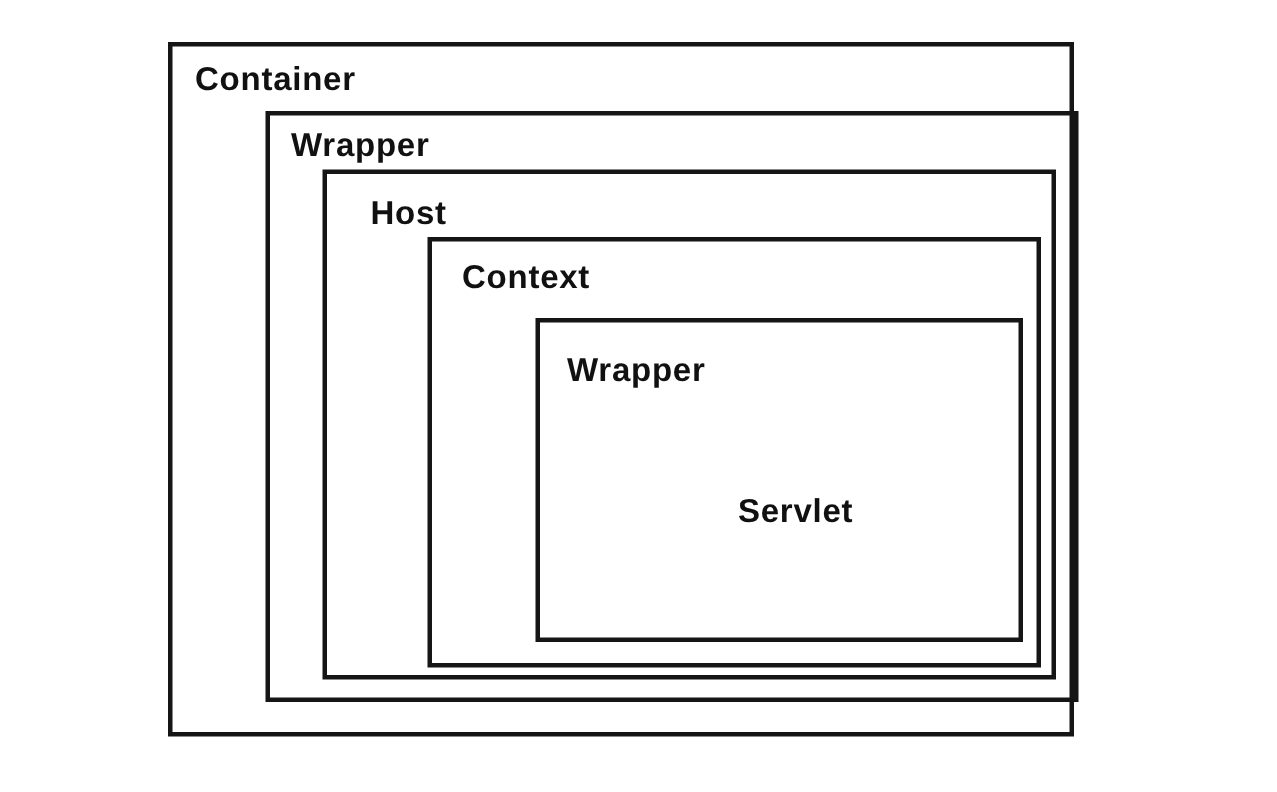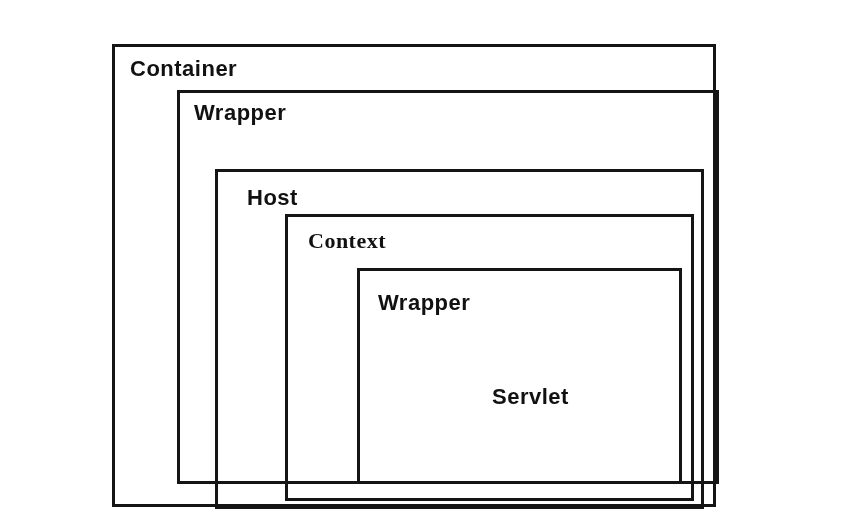--- a/index.html
+++ b/index.html
@@ -22,30 +22,30 @@
     box-sizing: border-box;
   }
   .box-label {
     position: absolute;
     color: #111111;
     font-size: 22px;
     font-weight: 700;
     letter-spacing: 0.5px;
     white-space: nowrap;
   }
-  #container-box { left: 112px; top: 44px;  width: 604px; height: 463px; }
+  #container-box { left: 112px; top: 28px;  width: 604px; height: 463px; }
   #engine-box    { left: 62px;  top: 43px;  width: 542px; height: 394px; }
-  #host-box      { left: 35px;  top: 36px;  width: 489px; height: 340px; margin-top: 40px; }
+  #host-box      { left: 35px;  top: 36px;  width: 489px; height: 340px; }
   #context-box   { left: 67px;  top: 42px;  width: 409px; height: 287px; }
   #wrapper-box   { left: 69px;  top: 51px;  width: 325px; height: 216px; }
 
   #container-label { left: 15px;  top: 9px;  }
   #engine-label    { left: 14px;  top: 7px;  }
   #host-label      { left: 29px;  top: 13px; }
-  #context-label   { left: 20px;  top: 11px; font-family: Liberation Serif, serif; }
+  #context-label   { left: 20px;  top: 11px; }
   #wrapper-label   { left: 18px;  top: 19px; }
   #servlet-label   { left: 132px; top: 113px; font-weight: 700; }
 
   .watermark {
     position: absolute;
     left: 262px;
     top: 449px;
     font-family: "Liberation Mono", monospace;
     font-size: 25px;
     font-weight: 400;

